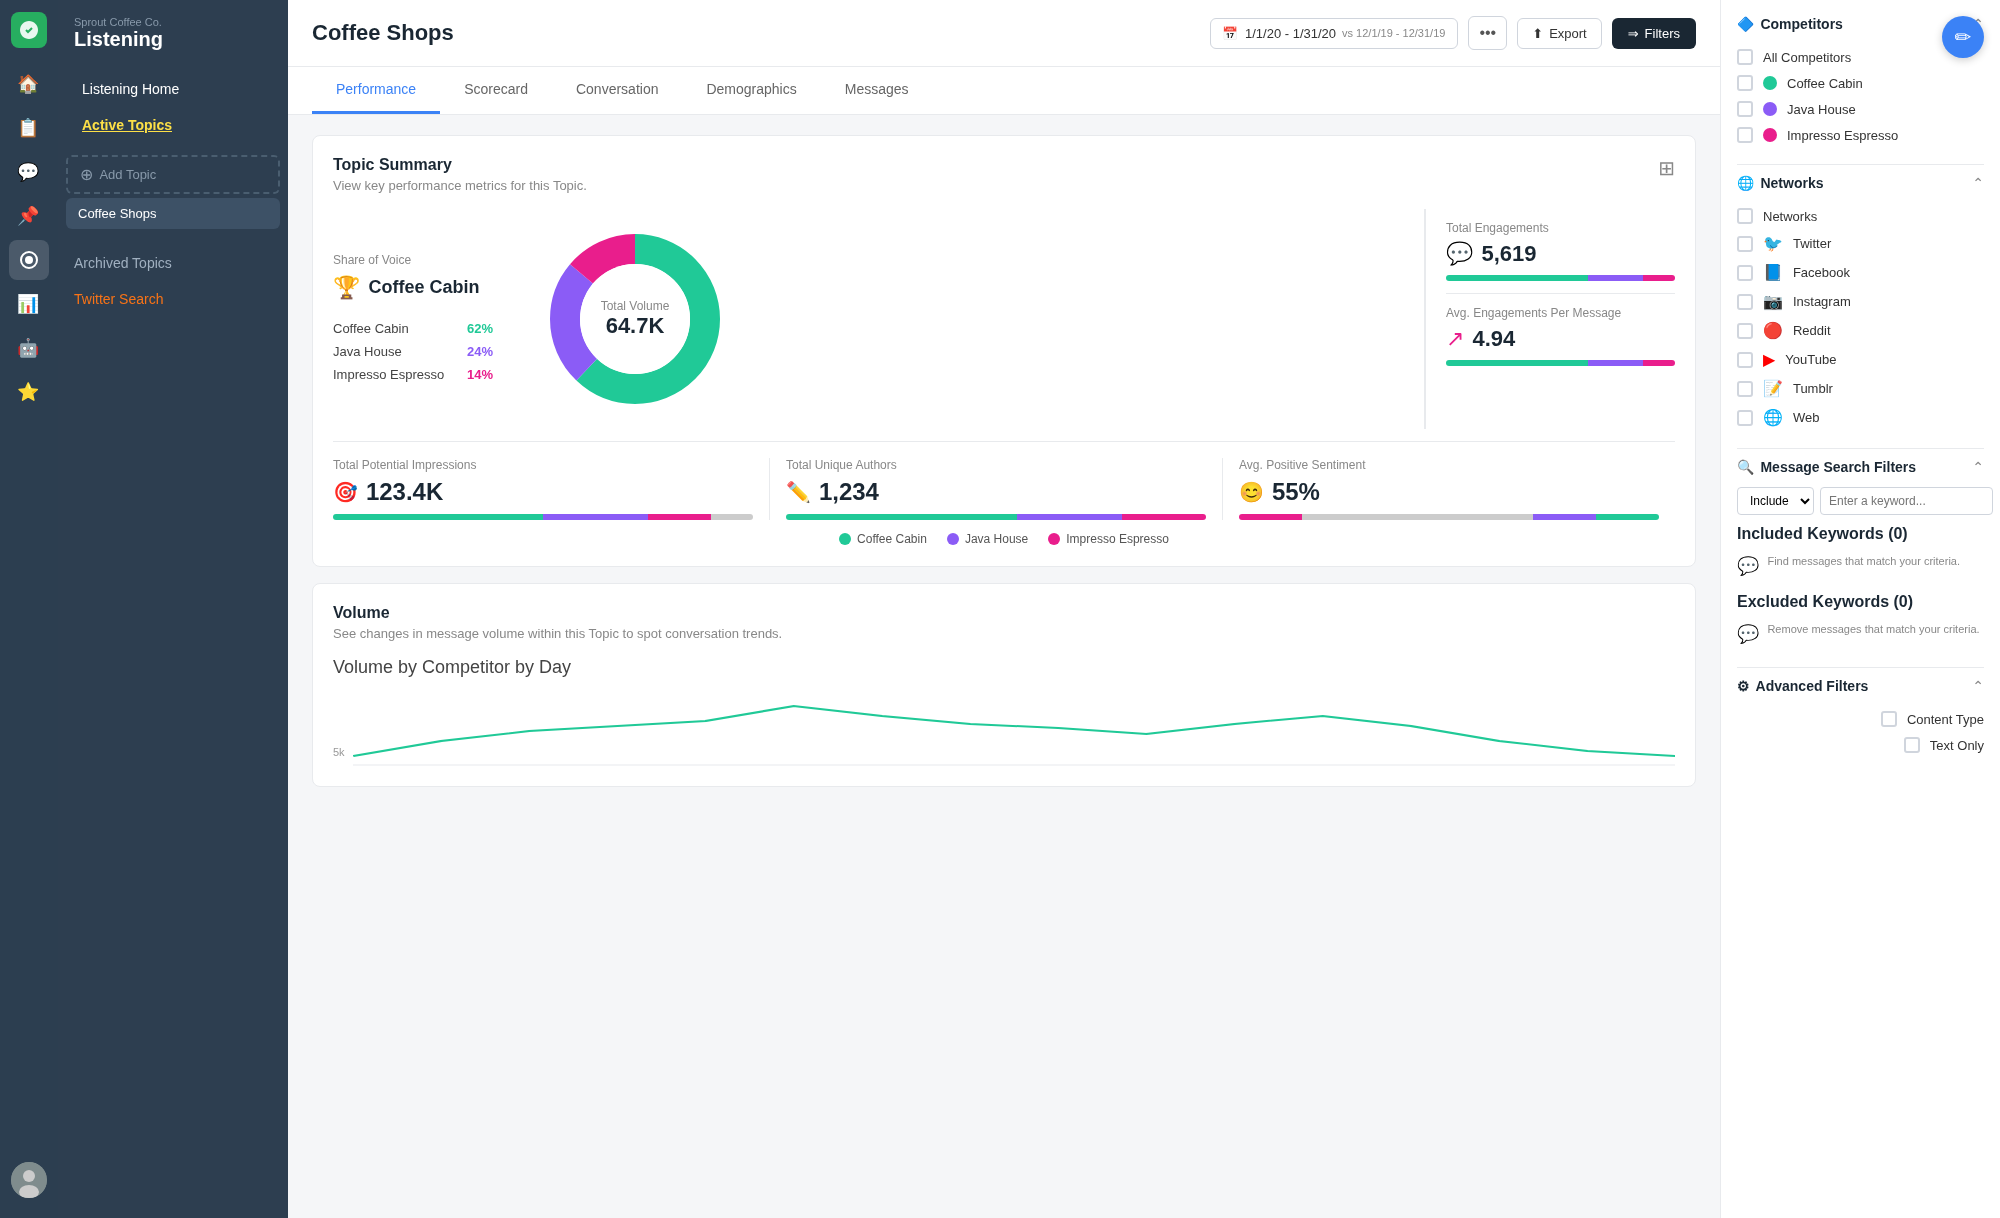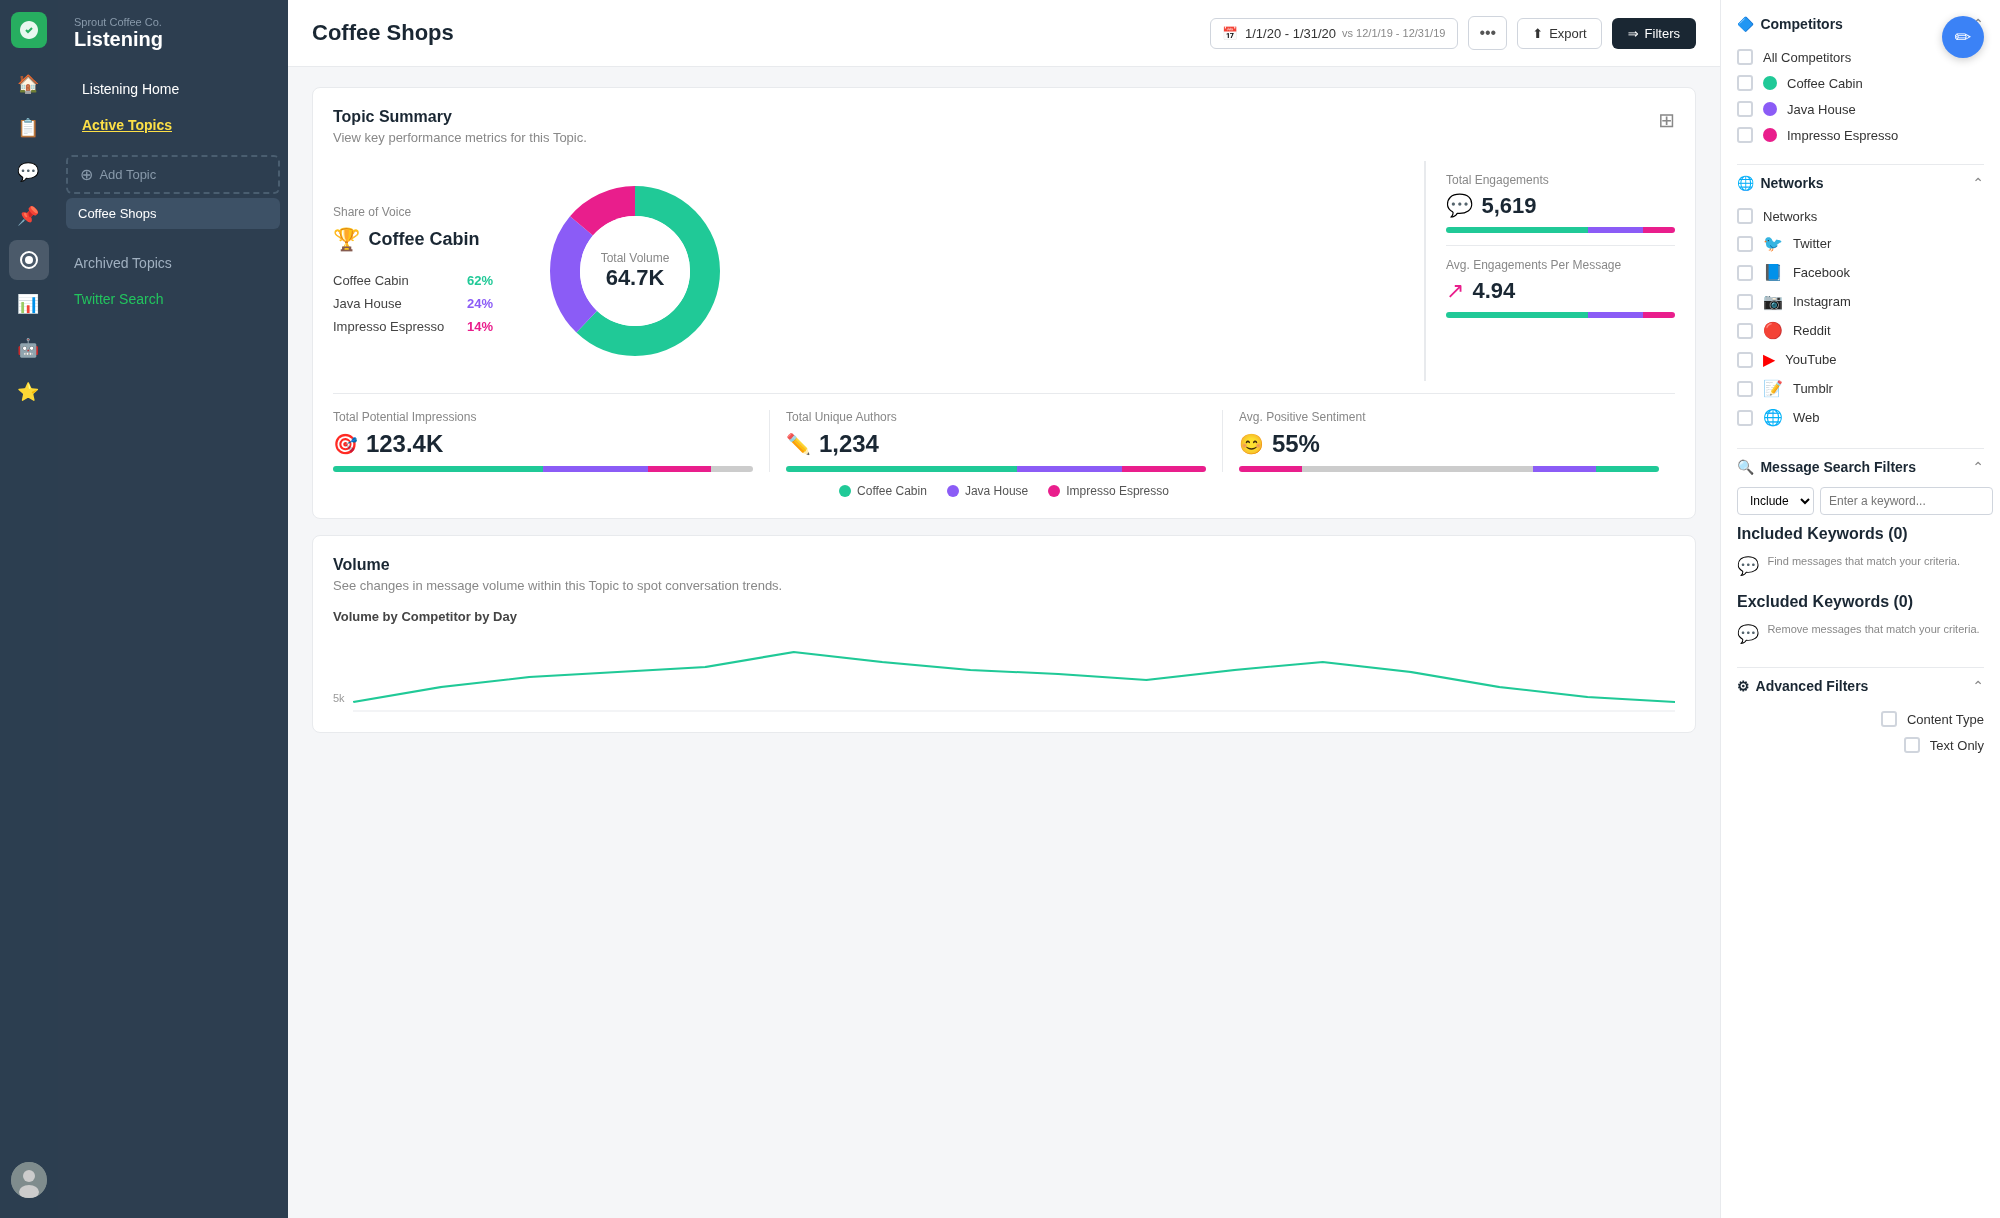--- a/index.html
+++ b/index.html
@@ -94,21 +94,21 @@
       cursor: pointer;
       font-size: 14px;
       font-weight: 500;
       color: #a0b0c0;
     }
     .twitter-search {
       padding: 10px 16px;
       cursor: pointer;
       font-size: 14px;
       font-weight: 500;
-      color: #22c55e;
+      color: #f97316;
     }
 
     
     .main-content {
       flex: 1;
       display: flex;
       flex-direction: column;
       overflow: hidden;
       background: #f5f6f8;
     }
@@ -401,20 +401,27 @@
         <span>⬆</span>
         <span>Export</span>
       </button>
       <button class="filters-btn">
         <span>⇒</span>
         <span>Filters</span>
       </button>
     </div>
   </div>
 
+  <div class="tabs-bar">
+    <div class="tab active">Performance</div>
+    <div class="tab">Scorecard</div>
+    <div class="tab">Conversation</div>
+    <div class="tab">Demographics</div>
+    <div class="tab">Messages</div>
+  </div>
 
   <div class="content-area">
 
     <div class="card">
       <div class="card-header">
         <div>
           <div class="card-title">Topic Summary</div>
           <div class="card-subtitle">View key performance metrics for this Topic.</div>
         </div>
         <div style="font-size:20px; color:#888; cursor:pointer;">⊞</div>
@@ -525,21 +532,21 @@
       </div>
     </div>
 
     <div class="card">
       <div class="card-header">
         <div>
           <div class="card-title">Volume</div>
           <div class="card-subtitle">See changes in message volume within this Topic to spot conversation trends.</div>
         </div>
       </div>
-      <div style="font-size:13px; color:#444; font-weight:700; margin-bottom:8px;">Volume by Competitor by Day</div>
+      <div style="font-size:18px; color:#444; font-weight:400; margin-bottom:8px;">Volume by Competitor by Day</div>
       <div style="display:flex; gap:8px; align-items:flex-end;">
         <div style="font-size:11px; color:#999; padding-bottom:8px;">5k</div>
         <div style="flex:1; height:80px; position:relative;">
           <svg width="100%" height="80" viewBox="0 0 600 80" preserveAspectRatio="none">
             <polyline points="0,70 40,55 80,45 120,40 160,35 200,20 240,30 280,38 320,42 360,48 400,38 440,30 480,40 520,55 560,65 600,70" fill="none" stroke="#20c997" stroke-width="2"></polyline>
             <line x1="0" y1="79" x2="600" y2="79" stroke="#e8eaed" stroke-width="1"></line>
           </svg>
         </div>
       </div>
     </div>

